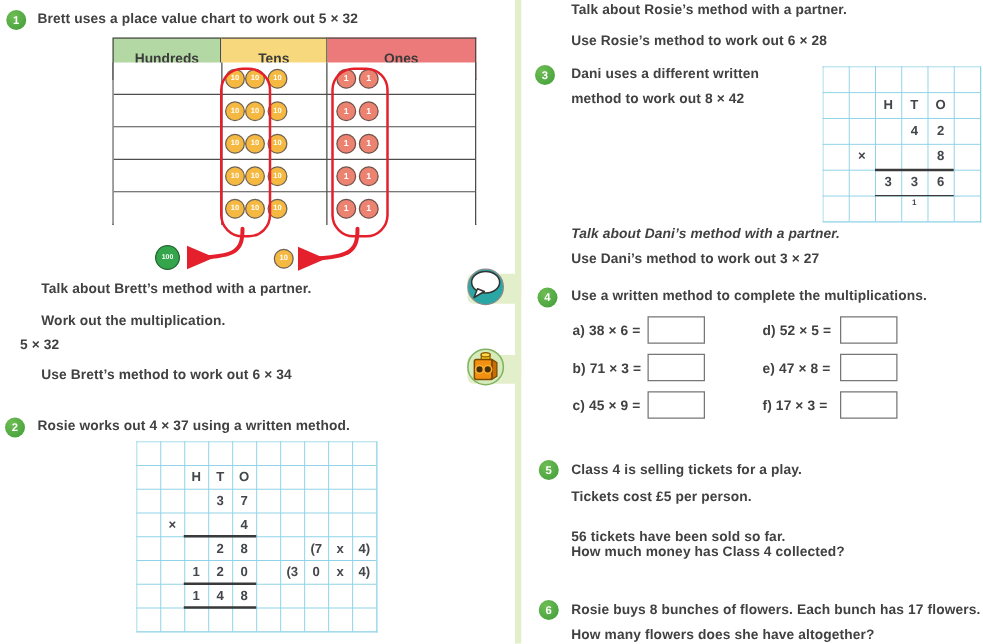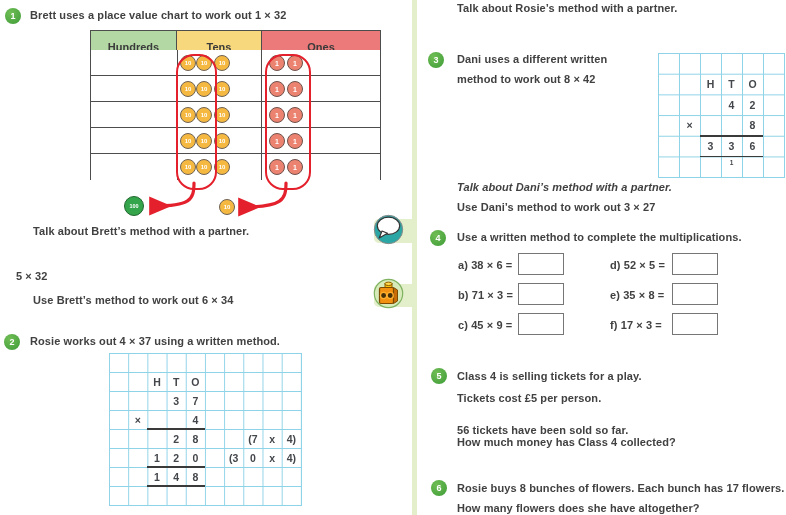--- a/index.html
+++ b/index.html
@@ -41,21 +41,21 @@
   .icon-tab{position:absolute;background:#e3efca;border-radius:5px;}
   .icon{position:absolute;z-index:4;}
   svg{display:block;}
 </style>
 </head>
 <body>
 
 <div id="page">
 
   <div class="badge" style="left:5px;top:8px;">1</div>
-  <div class="txt" style="left:30px;top:9px;">Brett uses a place value chart to work out 1 × 32</div>
+  <div class="txt" style="left:30px;top:9px;">Brett uses a place value chart to work out 5 × 32</div>
 
   <div id="pvchart">
     <div class="pvhead">
       <div class="hc h-hundreds">Hundreds</div>
       <div class="hc h-tens">Tens</div>
       <div class="hc h-ones">Ones</div>
     </div>
     <div id="pvrows">
         <div class="pvrow"></div>
         <div class="pvrow"></div>
@@ -101,20 +101,21 @@
         </marker>
       </defs>
       <path d="M104,153 C104,170 100,176 64,176" fill="none" stroke="#e4202c" stroke-width="3.2" stroke-linecap="round" marker-end="url(#ah)"></path>
       <path d="M196,153 C196,170 192,177 153,177" fill="none" stroke="#e4202c" stroke-width="3.2" stroke-linecap="round" marker-end="url(#ah)"></path>
     </svg>
     <div class="counter c100" style="left:34px;top:166px;">100</div>
     <div class="counter c10" style="left:129px;top:169px;">10</div>
   </div>
 
   <div class="txt" style="left:33px;top:225px;">Talk about Brett’s method with a partner.</div>
+  <div class="txt" style="left:33px;top:251px;">Work out the multiplication.</div>
   <div class="txt" style="left:16px;top:270px;">5 × 32</div>
   <div class="txt" style="left:33px;top:294px;">Use Brett’s method to work out 6 × 34</div>
 
   <div class="badge" style="left:4px;top:334px;">2</div>
   <div class="txt" style="left:30px;top:335px;">Rosie works out 4 × 37 using a written method.</div>
   <div class="grid" id="grid-q2" style="left: 109px; top: 353px; width: 192px; height: 152px; background-size: 19.2px 19px;">
       <div class="gcell" style="left: 38.4px; top: 19px; width: 19.2px; height: 19px;">H</div>
       <div class="gcell" style="left: 57.6px; top: 19px; width: 19.2px; height: 19px;">T</div>
       <div class="gcell" style="left: 76.8px; top: 19px; width: 19.2px; height: 19px;">O</div>
       <div class="gcell" style="left: 57.6px; top: 38px; width: 19.2px; height: 19px;">3</div>
@@ -158,20 +159,21 @@
       <rect x="12" y="5.5" width="7" height="4.5" fill="#ffc00d" stroke="#8a5c00" stroke-width="1"></rect>
       <ellipse cx="15.5" cy="5.8" rx="3.6" ry="1.7" fill="#ffd84d" stroke="#8a5c00" stroke-width="1"></ellipse>
       <path d="M20.5,9.5 L24.5,12 L24.5,23 L20.5,25.5 Z" fill="#c96d08" stroke="#7a4b00" stroke-width="1"></path>
       <rect x="6.5" y="9.5" width="14" height="16" rx="1.5" fill="#f29111" stroke="#7a4b00" stroke-width="1.2"></rect>
       <circle cx="10.6" cy="17.5" r="3.1" fill="#45300a" stroke="#ffae2e" stroke-width="1.3"></circle>
       <circle cx="17.2" cy="17.5" r="3.1" fill="#45300a" stroke="#ffae2e" stroke-width="1.3"></circle>
     </svg>
   </div>
 
   <div class="txt" style="left:457px;top:2px;">Talk about Rosie’s method with a partner.</div>
+  <div class="txt" style="left:457px;top:27px;">Use Rosie’s method to work out 6 × 28</div>
 
   <div class="badge" style="left:428px;top:52px;">3</div>
   <div class="txt" style="left:457px;top:53px;">Dani uses a different written</div>
   <div class="txt" style="left:457px;top:73px;">method to work out 8 × 42</div>
   <div class="grid" id="grid-q3" style="left: 658px; top: 53px; width: 126px; height: 124.2px; background-size: 21px 20.7px;">
       <div class="gcell" style="left: 42px; top: 20.7px; width: 21px; height: 20.7px;">H</div>
       <div class="gcell" style="left: 63px; top: 20.7px; width: 21px; height: 20.7px;">T</div>
       <div class="gcell" style="left: 84px; top: 20.7px; width: 21px; height: 20.7px;">O</div>
       <div class="gcell" style="left: 63px; top: 41.4px; width: 21px; height: 20.7px;">4</div>
       <div class="gcell" style="left: 84px; top: 41.4px; width: 21px; height: 20.7px;">2</div>
@@ -191,21 +193,21 @@
   <div class="txt" style="left:457px;top:231px;">Use a written method to complete the multiplications.</div>
   <div id="q4items">
       <div class="txt" style="left: 458px; top: 259px;"><span>a)  </span><span>38 × 6 =</span></div>
       <div class="abox" style="left: 518px; top: 253px;"></div>
       <div class="txt" style="left: 458px; top: 289px;"><span>b)  </span><span>71 × 3 =</span></div>
       <div class="abox" style="left: 518px; top: 283px;"></div>
       <div class="txt" style="left: 458px; top: 319px;"><span>c)  </span><span>45 × 9 =</span></div>
       <div class="abox" style="left: 518px; top: 313px;"></div>
       <div class="txt" style="left: 610px; top: 259px;"><span>d)  </span><span>52 × 5 =</span></div>
       <div class="abox" style="left: 672px; top: 253px;"></div>
-      <div class="txt" style="left: 610px; top: 289px;"><span>e)  </span><span>35 × 8 =</span></div>
+      <div class="txt" style="left: 610px; top: 289px;"><span>e)  </span><span>47 × 8 =</span></div>
       <div class="abox" style="left: 672px; top: 283px;"></div>
       <div class="txt" style="left: 610px; top: 319px;"><span>f)  </span><span>17 × 3 =</span></div>
       <div class="abox" style="left: 672px; top: 313px;"></div>
     </div>
 
   <div class="badge" style="left:431px;top:368px;">5</div>
   <div class="txt" style="left:457px;top:370px;">Class 4 is selling tickets for a play.</div>
   <div class="txt" style="left:457px;top:392px;">Tickets cost £5 per person.</div>
   <div class="txt" style="left:457px;top:414px;margin-top:10px;">56 tickets have been sold so far.</div>
   <div class="txt" style="left:457px;top:436px;">How much money has Class 4 collected?</div>

